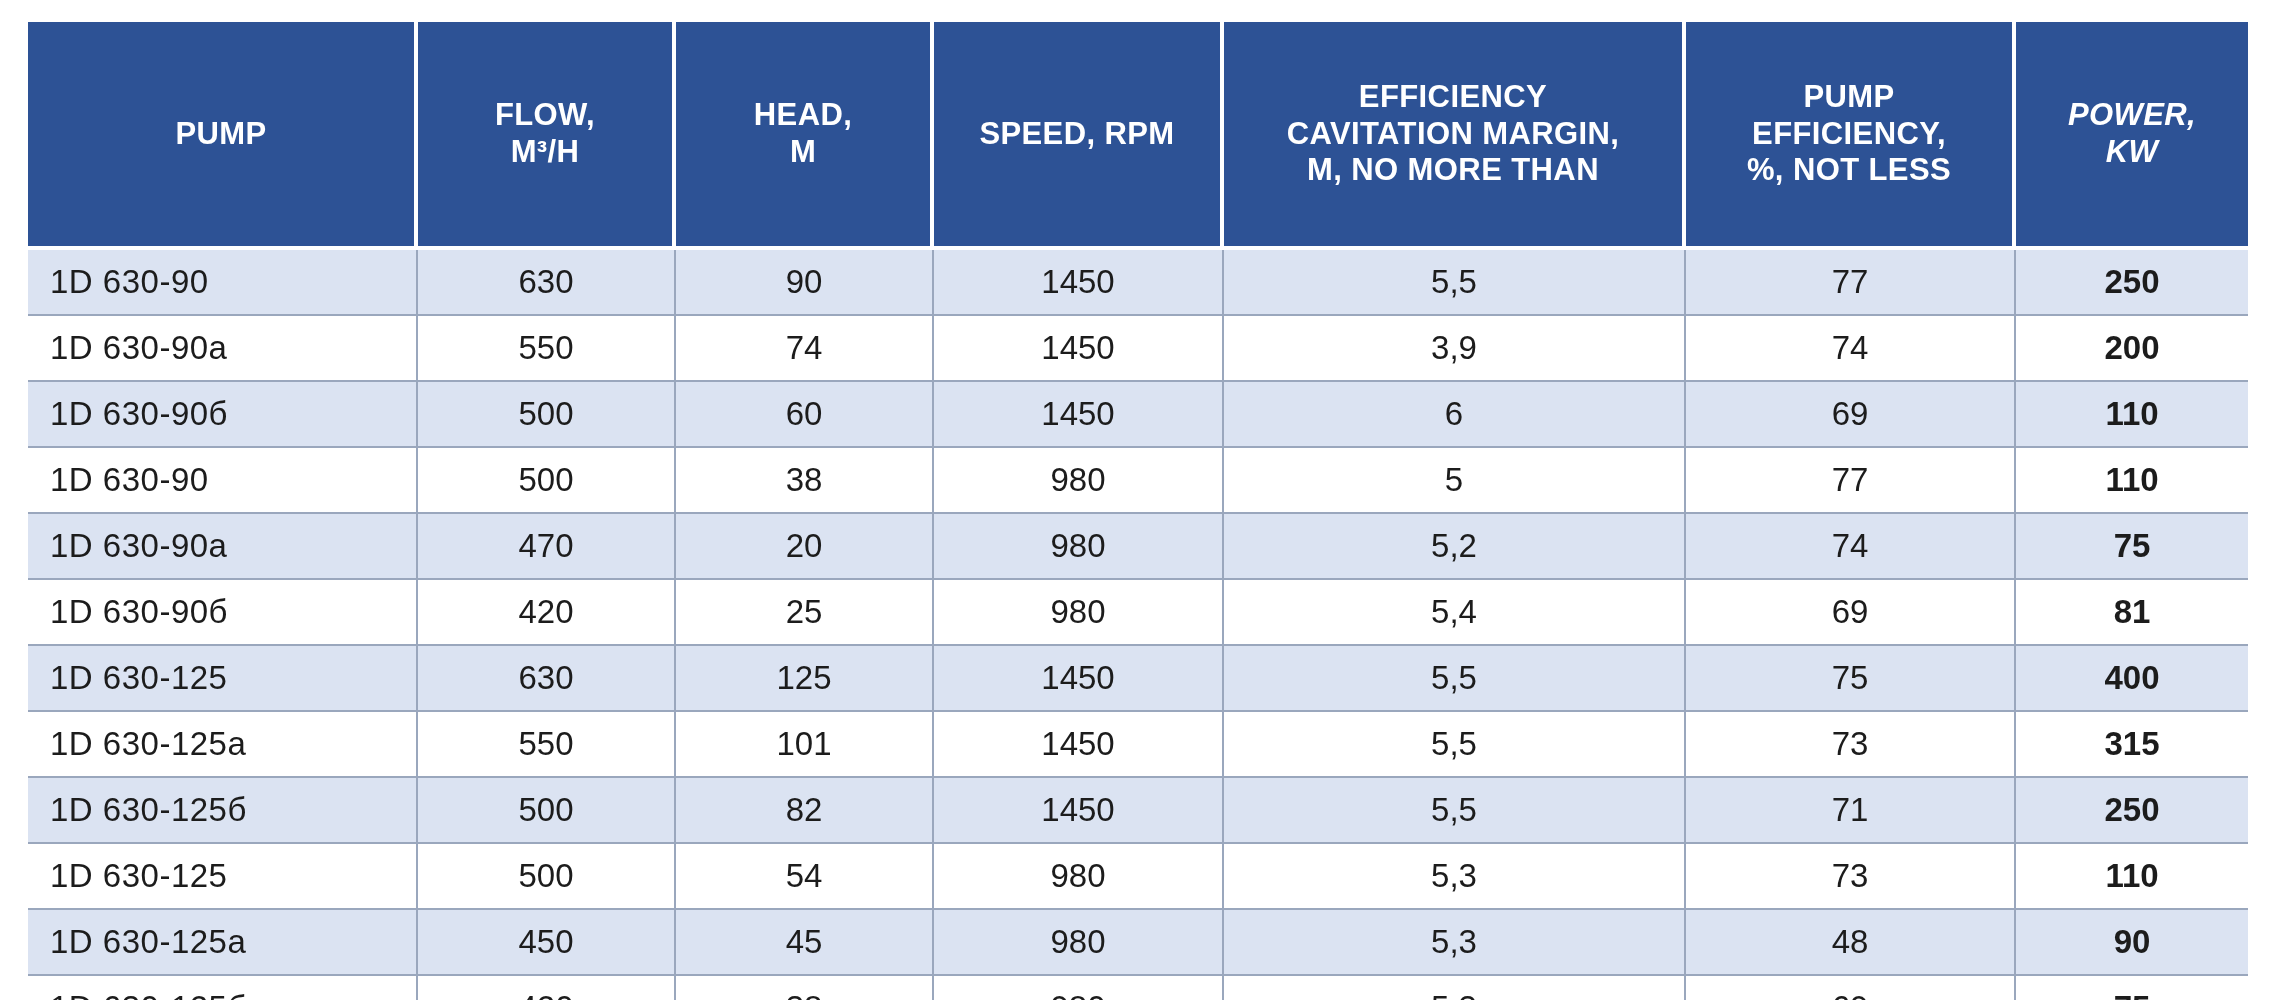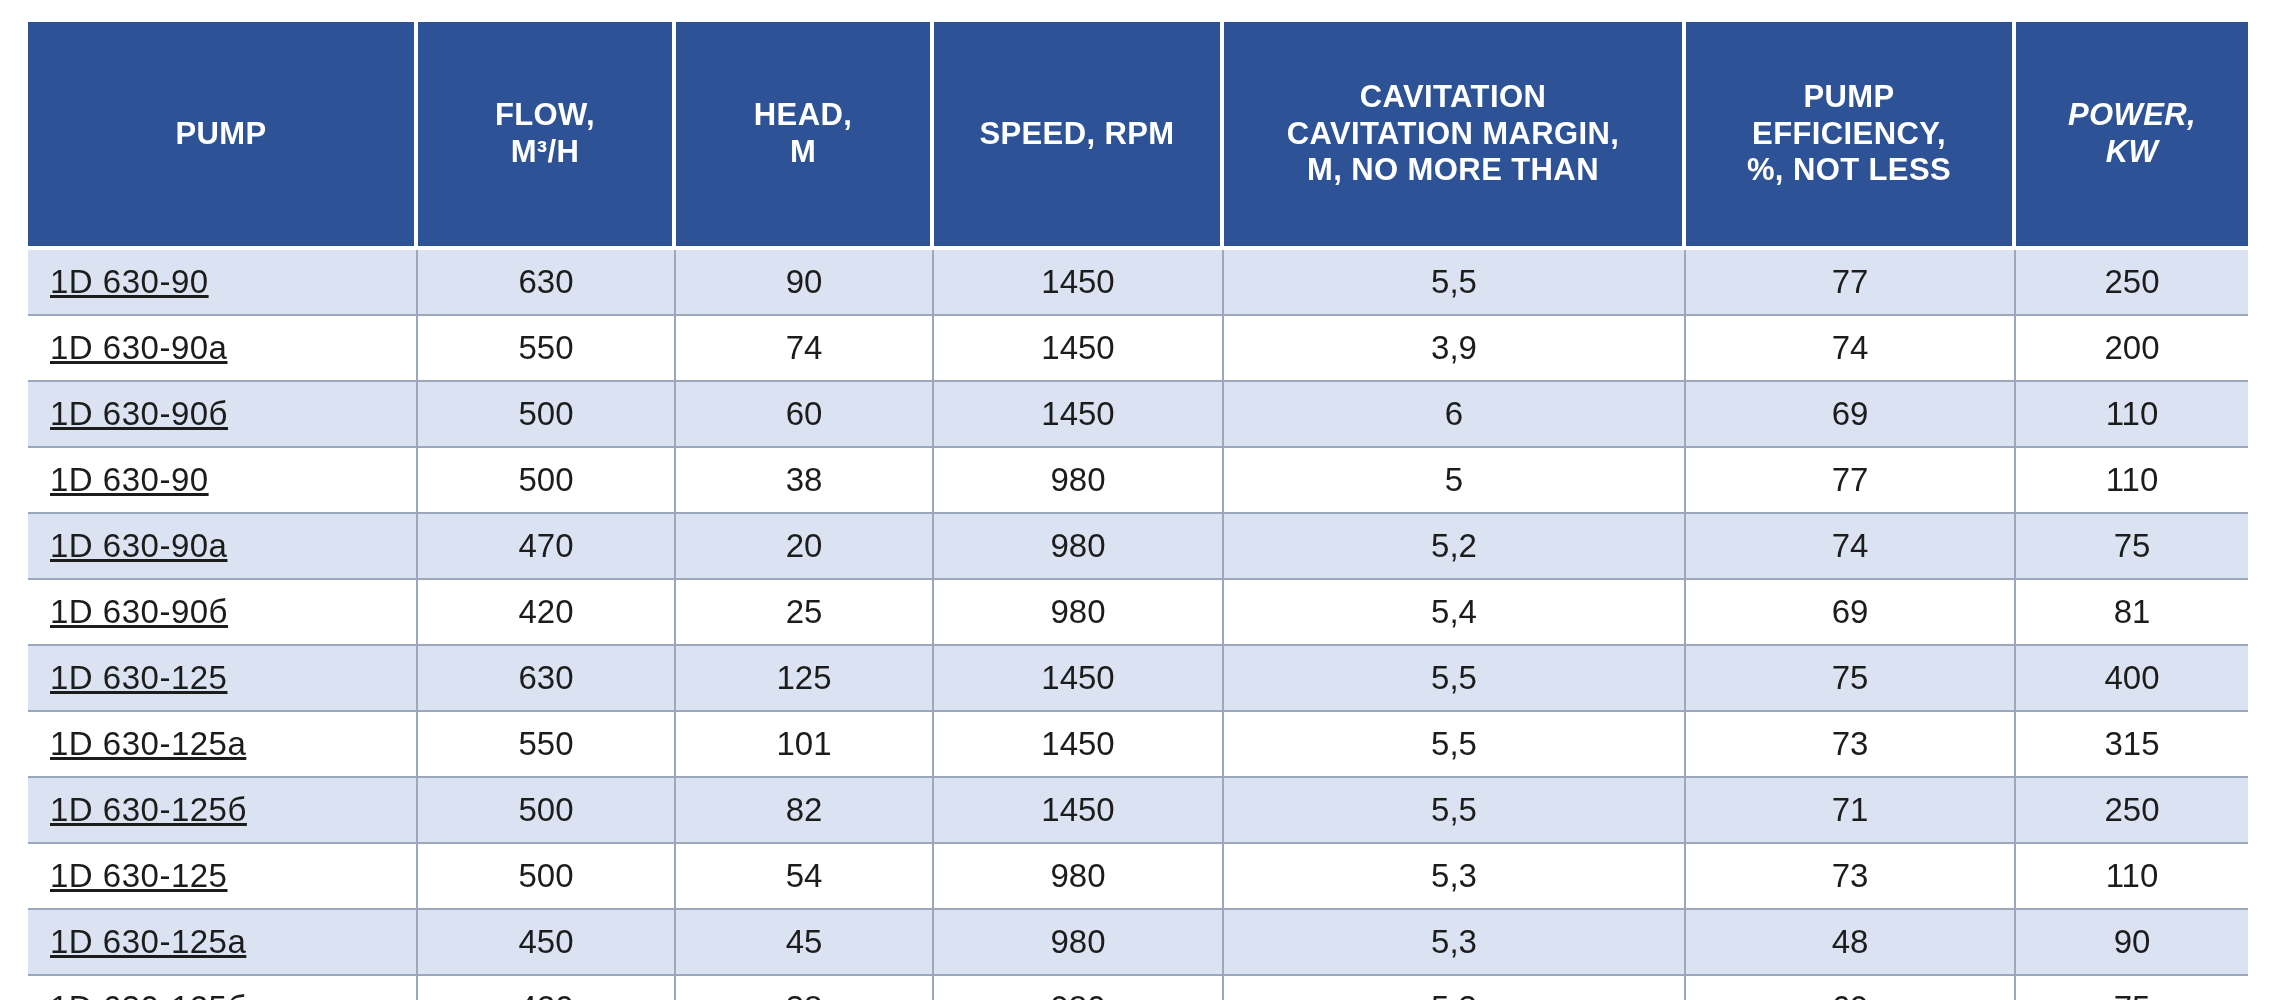--- a/index.html
+++ b/index.html
@@ -53,27 +53,27 @@
     padding: 0 8px;
     border-right: 2px solid #9aa7bd;
     border-bottom: 2px solid #9aa7bd;
     background: #ffffff;
     white-space: nowrap;
   }
   table.spec-table td.pump-cell {
     text-align: left;
     padding-left: 22px;
     letter-spacing: 0.5px;
-    text-decoration: underline;
   }
   table.spec-table tr.alt td {
     background: #dbe3f2;
   }
   table.spec-table td:last-child {
     border-right: none;
+    font-weight: bold;
   }
   table.spec-table tbody tr:last-child td {
     border-bottom: 2px solid #9aa7bd;
   }
   .col-pump   { width: 390px; }
   .col-flow   { width: 258px; }
   .col-head   { width: 258px; }
   .col-speed  { width: 290px; }
   .col-cav    { width: 462px; }
   .col-eff    { width: 330px; }
@@ -104,21 +104,21 @@
           <span class="th-line">M³/H</span>
         </th>
         <th>
           <span class="th-line">HEAD,</span>
           <span class="th-line">M</span>
         </th>
         <th>
           <span class="th-line">SPEED, RPM</span>
         </th>
         <th>
-          <span class="th-line">CAVITATION</span>
+          <span class="th-line">EFFICIENCY</span>
           <span class="th-line">CAVITATION MARGIN,</span>
           <span class="th-line">M, NO MORE THAN</span>
         </th>
         <th>
           <span class="th-line">PUMP</span>
           <span class="th-line">EFFICIENCY,</span>
           <span class="th-line">%, NOT LESS</span>
         </th>
         <th>
           <span class="th-line">POWER,</span>

